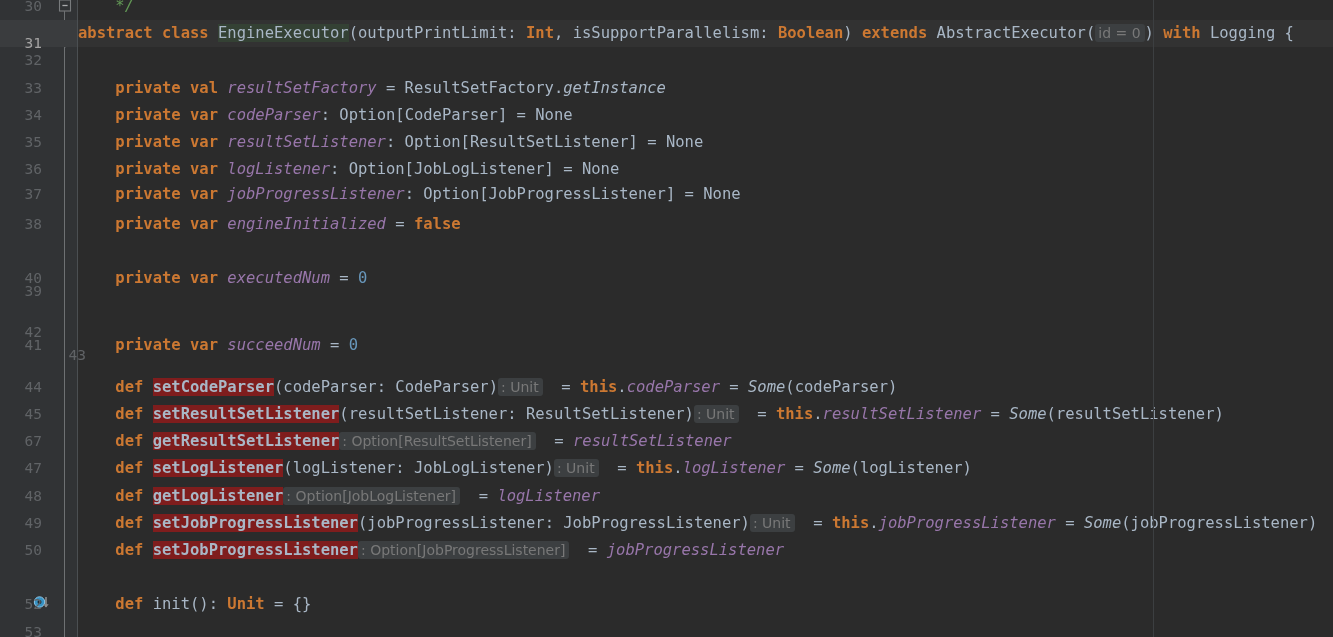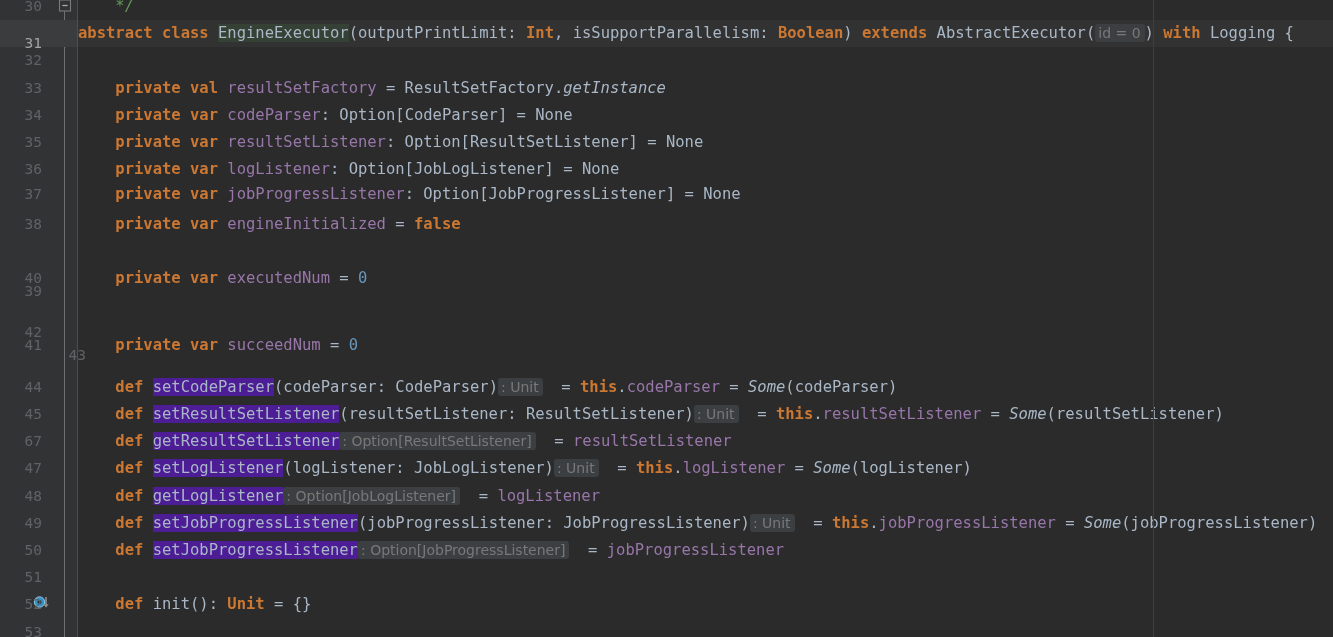--- a/index.html
+++ b/index.html
@@ -90,32 +90,32 @@
     left: 78px;
     top: 0;
     white-space: pre;
     color: #a9b7c6;
     font-size: 15.5px;
     letter-spacing: 0px;
   }
 
   
   .kw      { color: #cc7832; font-weight: bold; }
-  .field   { color: #9876aa; }
+  .field   { color: #9876aa; font-style: italic; }
   .cls     { color: #a9b7c6; }
   .num     { color: #6897bb; }
   .comment { color: #629755; font-style: italic; }
   .italicid{ color: #a9b7c6; font-style: italic; margin-top: 40px; }
   .param   { color: #a9b7c6; }
   .punct   { color: #a9b7c6; }
   .methodname { color: #a9b7c6; }
 
   
   .hl-green { background: #344134; }
-  .hl-olive { background: #4c1d95; }
+  .hl-olive { background: #7f1d1d; font-weight: bold; }
 
   
   .hint {
     background: #3c3f41;
     color: #787878;
     border-radius: 3px;
     padding: 1px 4px 1px 3px;
     font-size: 14px;
     font-family: "DejaVu Sans", "Liberation Sans", sans-serif;
   }
@@ -189,19 +189,18 @@
       <div class="line" style="top: 292.2px; margin-top: 40px;"><div class="lnum">41</div><div class="code"><span class="punct">    </span><span class="kw">private var </span><span class="field">succeedNum</span><span class="punct"> = </span><span class="num">0</span></div></div>
       <div class="line" style="top: 319.4px;"><div class="lnum">42</div><div class="code"></div></div>
       <div class="line" style="top: 342px; margin-left: 44px;"><div class="lnum">43</div><div class="code"></div></div>
       <div class="line" style="top: 373.8px;"><div class="lnum">44</div><div class="code"><span class="punct">    </span><span class="kw">def </span><span class="methodname hl-olive">setCodeParser</span><span class="punct">(</span><span class="param">codeParser</span><span class="punct">: CodeParser)</span><span class="hint">: Unit</span><span class="punct">  = </span><span class="kw">this</span><span class="punct">.</span><span class="field">codeParser</span><span class="punct"> = </span><span class="italicid">Some</span><span class="punct">(codeParser)</span></div></div>
       <div class="line" style="top: 401px;"><div class="lnum">45</div><div class="code"><span class="punct">    </span><span class="kw">def </span><span class="methodname hl-olive">setResultSetListener</span><span class="punct">(</span><span class="param">resultSetListener</span><span class="punct">: ResultSetListener)</span><span class="hint">: Unit</span><span class="punct">  = </span><span class="kw">this</span><span class="punct">.</span><span class="field">resultSetListener</span><span class="punct"> = </span><span class="italicid">Some</span><span class="punct">(resultSetListener)</span></div></div>
       <div class="line" style="top: 428.2px;"><div class="lnum">67</div><div class="code"><span class="punct">    </span><span class="kw">def </span><span class="methodname hl-olive">getResultSetListener</span><span class="hint">: Option[ResultSetListener]</span><span class="punct">  = </span><span class="field">resultSetListener</span></div></div>
       <div class="line" style="top: 455.4px;"><div class="lnum">47</div><div class="code"><span class="punct">    </span><span class="kw">def </span><span class="methodname hl-olive">setLogListener</span><span class="punct">(</span><span class="param">logListener</span><span class="punct">: JobLogListener)</span><span class="hint">: Unit</span><span class="punct">  = </span><span class="kw">this</span><span class="punct">.</span><span class="field">logListener</span><span class="punct"> = </span><span class="italicid">Some</span><span class="punct">(logListener)</span></div></div>
       <div class="line" style="top: 482.6px;"><div class="lnum">48</div><div class="code"><span class="punct">    </span><span class="kw">def </span><span class="methodname hl-olive">getLogListener</span><span class="hint">: Option[JobLogListener]</span><span class="punct">  = </span><span class="field">logListener</span></div></div>
       <div class="line" style="top: 509.8px;"><div class="lnum">49</div><div class="code"><span class="punct">    </span><span class="kw">def </span><span class="methodname hl-olive">setJobProgressListener</span><span class="punct">(</span><span class="param">jobProgressListener</span><span class="punct">: JobProgressListener)</span><span class="hint">: Unit</span><span class="punct">  = </span><span class="kw">this</span><span class="punct">.</span><span class="field">jobProgressListener</span><span class="punct"> = </span><span class="italicid">Some</span><span class="punct">(jobProgressListener)</span></div></div>
       <div class="line" style="top: 537px;"><div class="lnum">50</div><div class="code"><span class="punct">    </span><span class="kw">def </span><span class="methodname hl-olive">setJobProgressListener</span><span class="hint">: Option[JobProgressListener]</span><span class="punct">  = </span><span class="field">jobProgressListener</span></div></div>
-      <div class="line" style="top: 564.2px;"><div class="lnum">51</div><div class="code"></div></div>
       <div class="line" style="top: 591.4px;"><div class="lnum">52</div><div class="code"><span class="punct">    </span><span class="kw">def </span><span class="methodname">init</span><span class="punct">(): </span><span class="kw">Unit</span><span class="punct"> = {}</span></div></div>
       <div class="line" style="top: 618.6px;"><div class="lnum">53</div><div class="code"></div></div>
     </div>
 
   <div class="margin-guide"></div>
 </div>
 
 </body></html>

